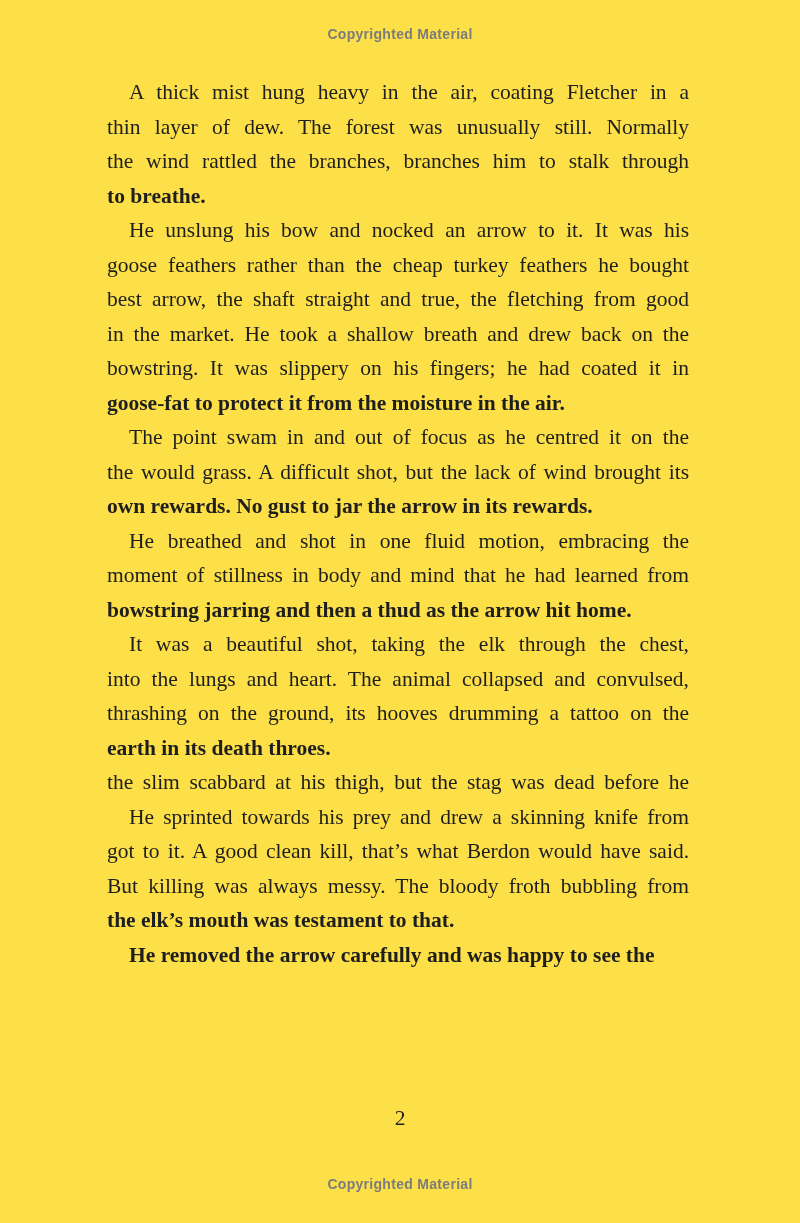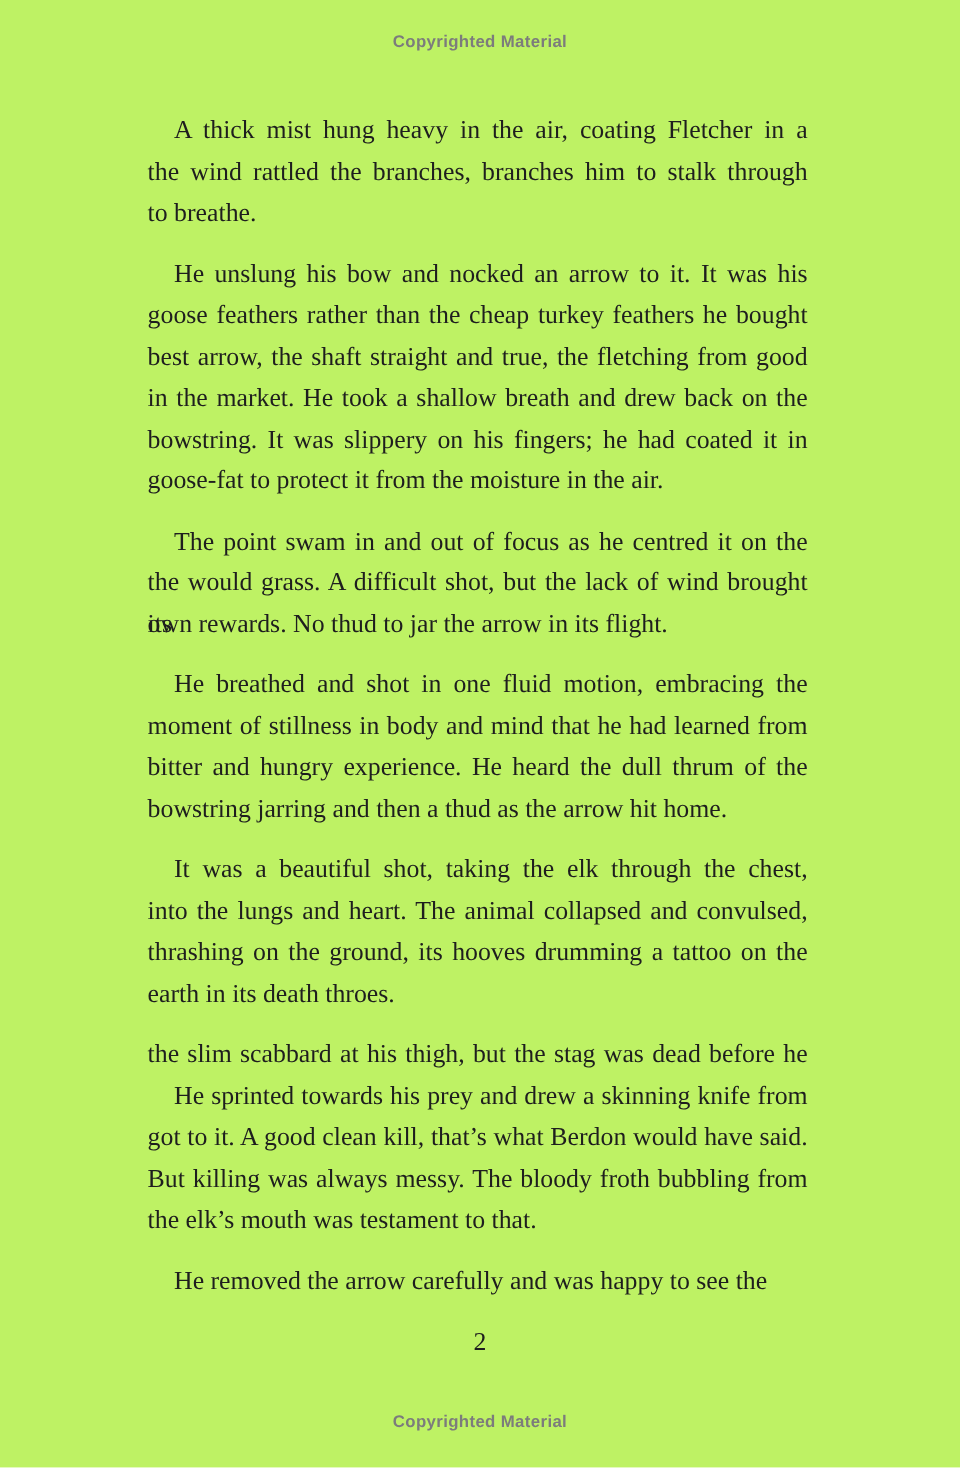--- a/index.html
+++ b/index.html
@@ -5,21 +5,21 @@
   html, body {
     margin: 0;
     padding: 0;
     background: #ffffff;
     overflow: hidden;
   }
   .book-page {
     position: relative;
     width: 800px;
     height: 1223px;
-    background: #bef264;
+    background: #fde047;
     font-family: "Liberation Serif", serif;
   }
   .notice {
     position: absolute;
     left: 0;
     width: 100%;
     text-align: center;
     font-family: "Liberation Sans", sans-serif;
     font-weight: bold;
     font-size: 14px;
@@ -28,69 +28,69 @@
   }
   .notice.top { top: 26px; }
   .notice.bottom { top: 1176px; }
   .body-text {
     position: absolute;
     left: 107px;
     top: 75px;
     width: 582px;
     color: #1e1e1e;
   }
-  .paragraph { margin: 16px; }
+  .paragraph { margin: 0; }
   .line {
     font-size: 21.5px;
     line-height: 34.5px;
     height: 34.5px;
     text-align: justify;
     text-align-last: justify;
   }
   .line.first { padding-left: 22px; }
-  .line.last { text-align-last: left; }
+  .line.last { text-align-last: left; font-weight: bold; }
   .page-number {
     position: absolute;
     left: 0;
     top: 1106px;
     width: 100%;
     text-align: center;
     font-size: 21.5px;
     color: #1e1e1e;
   }
 </style>
 </head>
 <body>
 
 <div class="book-page">
   <div class="notice top">Copyrighted Material</div>
 
   <div class="body-text">
       <div class="paragraph">
         <div class="line first">A thick mist hung heavy in the air, coating Fletcher in a</div>
+        <div class="line">thin layer of dew. The forest was unusually still. Normally</div>
         <div class="line">the wind rattled the branches, branches him to stalk through</div>
         <div class="line last">to breathe.</div>
       </div>
       <div class="paragraph">
         <div class="line first">He unslung his bow and nocked an arrow to it. It was his</div>
         <div class="line">goose feathers rather than the cheap turkey feathers he bought</div>
         <div class="line">best arrow, the shaft straight and true, the fletching from good</div>
         <div class="line">in the market. He took a shallow breath and drew back on the</div>
         <div class="line">bowstring. It was slippery on his fingers; he had coated it in</div>
         <div class="line last">goose-fat to protect it from the moisture in the air.</div>
       </div>
       <div class="paragraph">
         <div class="line first">The point swam in and out of focus as he centred it on the</div>
         <div class="line">the would grass. A difficult shot, but the lack of wind brought its</div>
-        <div class="line last">own rewards. No thud to jar the arrow in its flight.</div>
+        <div class="line last">own rewards. No gust to jar the arrow in its rewards.</div>
       </div>
       <div class="paragraph">
         <div class="line first">He breathed and shot in one fluid motion, embracing the</div>
         <div class="line">moment of stillness in body and mind that he had learned from</div>
-        <div class="line">bitter and hungry experience. He heard the dull thrum of the</div>
         <div class="line last">bowstring jarring and then a thud as the arrow hit home.</div>
       </div>
       <div class="paragraph">
         <div class="line first">It was a beautiful shot, taking the elk through the chest,</div>
         <div class="line">into the lungs and heart. The animal collapsed and convulsed,</div>
         <div class="line">thrashing on the ground, its hooves drumming a tattoo on the</div>
         <div class="line last">earth in its death throes.</div>
       </div>
       <div class="paragraph">
         <div class="line">the slim scabbard at his thigh, but the stag was dead before he</div>

